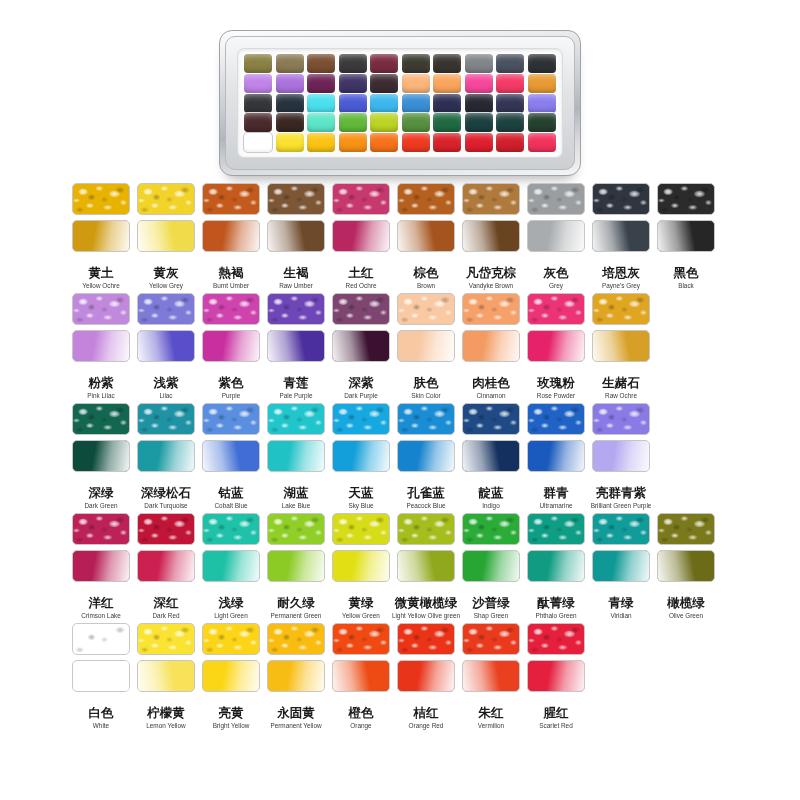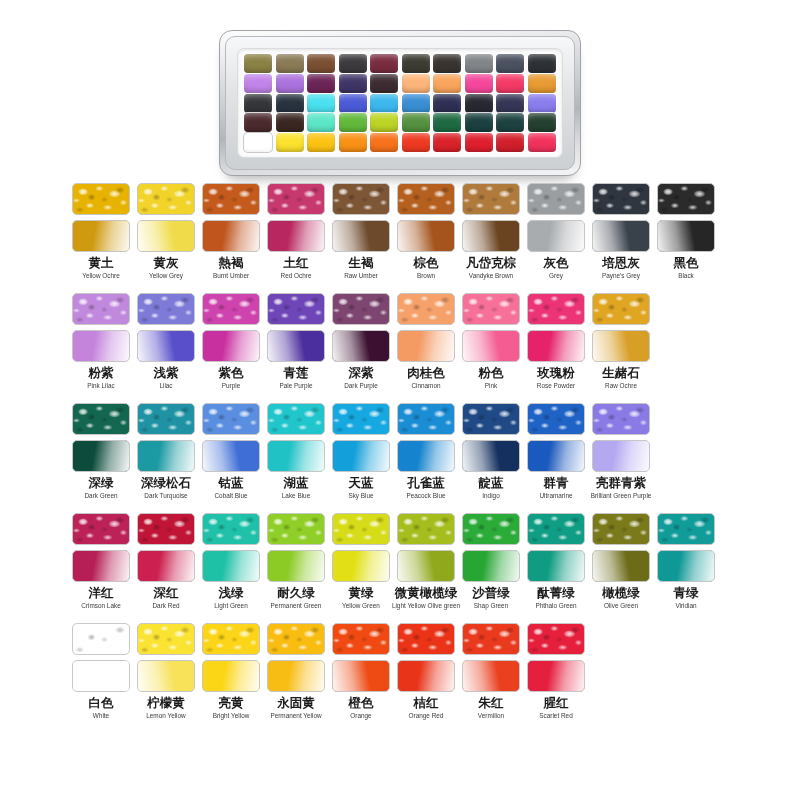--- a/index.html
+++ b/index.html
@@ -93,21 +93,21 @@
   .sw.grad::after{
     content:"";position:absolute;inset:0;
     background-image:linear-gradient(100deg, rgba(255,255,255,0) 38%, rgba(255,255,255,.55) 66%, rgba(255,255,255,.95) 100%);
   }
   .sw.grad.rev::after{
     background-image:linear-gradient(260deg, rgba(255,255,255,0) 38%, rgba(255,255,255,.55) 66%, rgba(255,255,255,.95) 100%);
   }
 
   .name-cn{
     font-size:12.5px;font-weight:bold;color:#1b1b1b;
-    line-height:15px;margin-top:0;white-space:nowrap;
+    line-height:15px;margin-top:10px;white-space:nowrap;
     font-family:"DejaVu Sans",sans-serif;
   }
   .name-en{
     font-size:6.4px;color:#3a3a3a;line-height:9px;
     white-space:nowrap;text-align:center;margin-top:1px;
     font-family:"Liberation Sans",sans-serif;
   }
 </style>
 </head>
 <body>
@@ -196,32 +196,32 @@
         <div class="name-cn">黄灰</div>
         <div class="name-en">Yellow Grey</div>
       </div>
       <div class="cell">
         <div class="sw tex" style="background-color: rgb(196, 90, 28);"></div>
         <div class="sw grad" style="background-color: rgb(192, 85, 30);"></div>
         <div class="name-cn">熱褐</div>
         <div class="name-en">Burnt Umber</div>
       </div>
       <div class="cell">
+        <div class="sw tex" style="background-color: rgb(125, 86, 54);"></div>
+        <div class="sw grad rev" style="background-color: rgb(109, 74, 44);"></div>
+        <div class="name-cn">生褐</div>
+        <div class="name-en">Raw Umber</div>
+      </div>
+      <div class="cell">
         <div class="sw tex" style="background-color: rgb(199, 56, 110);"></div>
         <div class="sw grad" style="background-color: rgb(184, 39, 95);"></div>
         <div class="name-cn">土红</div>
         <div class="name-en">Red Ochre</div>
       </div>
       <div class="cell">
-        <div class="sw tex" style="background-color: rgb(125, 86, 54);"></div>
-        <div class="sw grad rev" style="background-color: rgb(109, 74, 44);"></div>
-        <div class="name-cn">生褐</div>
-        <div class="name-en">Raw Umber</div>
-      </div>
-      <div class="cell">
         <div class="sw tex" style="background-color: rgb(181, 96, 31);"></div>
         <div class="sw grad rev" style="background-color: rgb(164, 84, 28);"></div>
         <div class="name-cn">棕色</div>
         <div class="name-en">Brown</div>
       </div>
       <div class="cell">
         <div class="sw tex" style="background-color: rgb(176, 122, 60);"></div>
         <div class="sw grad rev" style="background-color: rgb(106, 68, 32);"></div>
         <div class="name-cn">凡岱克棕</div>
         <div class="name-en">Vandyke Brown</div>
@@ -270,32 +270,32 @@
         <div class="name-cn">青莲</div>
         <div class="name-en">Pale Purple</div>
       </div>
       <div class="cell">
         <div class="sw tex" style="background-color: rgb(125, 69, 112);"></div>
         <div class="sw grad rev" style="background-color: rgb(59, 16, 48);"></div>
         <div class="name-cn">深紫</div>
         <div class="name-en">Dark Purple</div>
       </div>
       <div class="cell">
+        <div class="sw tex" style="background-color: rgb(249, 201, 163);"></div>
+        <div class="sw grad" style="background-color: rgb(248, 200, 162);"></div>
+        <div class="name-cn">肤色</div>
+        <div class="name-en">Skin Color</div>
+      </div>
+      <div class="cell">
         <div class="sw tex" style="background-color: rgb(246, 160, 106);"></div>
         <div class="sw grad" style="background-color: rgb(243, 155, 99);"></div>
         <div class="name-cn">肉桂色</div>
         <div class="name-en">Cinnamon</div>
       </div>
       <div class="cell">
-        <div class="sw tex" style="background-color: rgb(247, 112, 154);"></div>
-        <div class="sw grad rev" style="background-color: rgb(244, 92, 146);"></div>
-        <div class="name-cn">粉色</div>
-        <div class="name-en">Pink</div>
-      </div>
-      <div class="cell">
         <div class="sw tex" style="background-color: rgb(236, 51, 117);"></div>
         <div class="sw grad" style="background-color: rgb(229, 34, 106);"></div>
         <div class="name-cn">玫瑰粉</div>
         <div class="name-en">Rose Powder</div>
       </div>
       <div class="cell">
         <div class="sw tex" style="background-color: rgb(224, 165, 33);"></div>
         <div class="sw grad rev" style="background-color: rgb(216, 159, 38);"></div>
         <div class="name-cn">生赭石</div>
         <div class="name-en">Raw Ochre</div>
@@ -400,31 +400,31 @@
         <div class="name-cn">沙普绿</div>
         <div class="name-en">Shap Green</div>
       </div>
       <div class="cell">
         <div class="sw tex" style="background-color: rgb(15, 158, 133);"></div>
         <div class="sw grad" style="background-color: rgb(15, 156, 130);"></div>
         <div class="name-cn">酞菁绿</div>
         <div class="name-en">Phthalo Green</div>
       </div>
       <div class="cell">
+        <div class="sw tex" style="background-color: rgb(17, 156, 154);"></div>
+        <div class="sw grad" style="background-color: rgb(15, 152, 150);"></div>
+        <div class="name-cn">青绿</div>
+        <div class="name-en">Viridian</div>
+      </div>
+      <div class="cell">
         <div class="sw tex" style="background-color: rgb(122, 122, 28);"></div>
         <div class="sw grad rev" style="background-color: rgb(107, 107, 24);"></div>
         <div class="name-cn">橄榄绿</div>
         <div class="name-en">Olive Green</div>
       </div>
-      <div class="cell">
-        <div class="sw tex" style="background-color: rgb(17, 156, 154);"></div>
-        <div class="sw grad" style="background-color: rgb(15, 152, 150);"></div>
-        <div class="name-cn">青绿</div>
-        <div class="name-en">Viridian</div>
-      </div>
     </div>
     <div class="grid-row">
       <div class="cell">
         <div class="sw tex empty"></div>
         <div class="sw grad empty"></div>
         <div class="name-cn">白色</div>
         <div class="name-en">White</div>
       </div>
       <div class="cell">
         <div class="sw tex" style="background-color: rgb(251, 227, 51);"></div>

